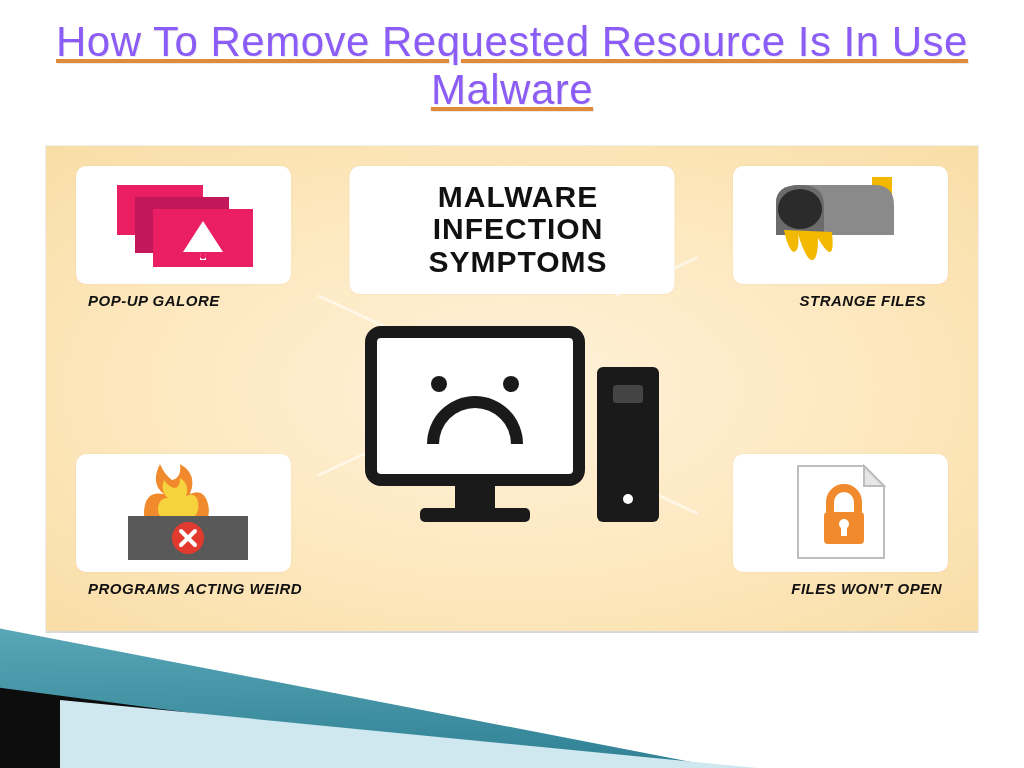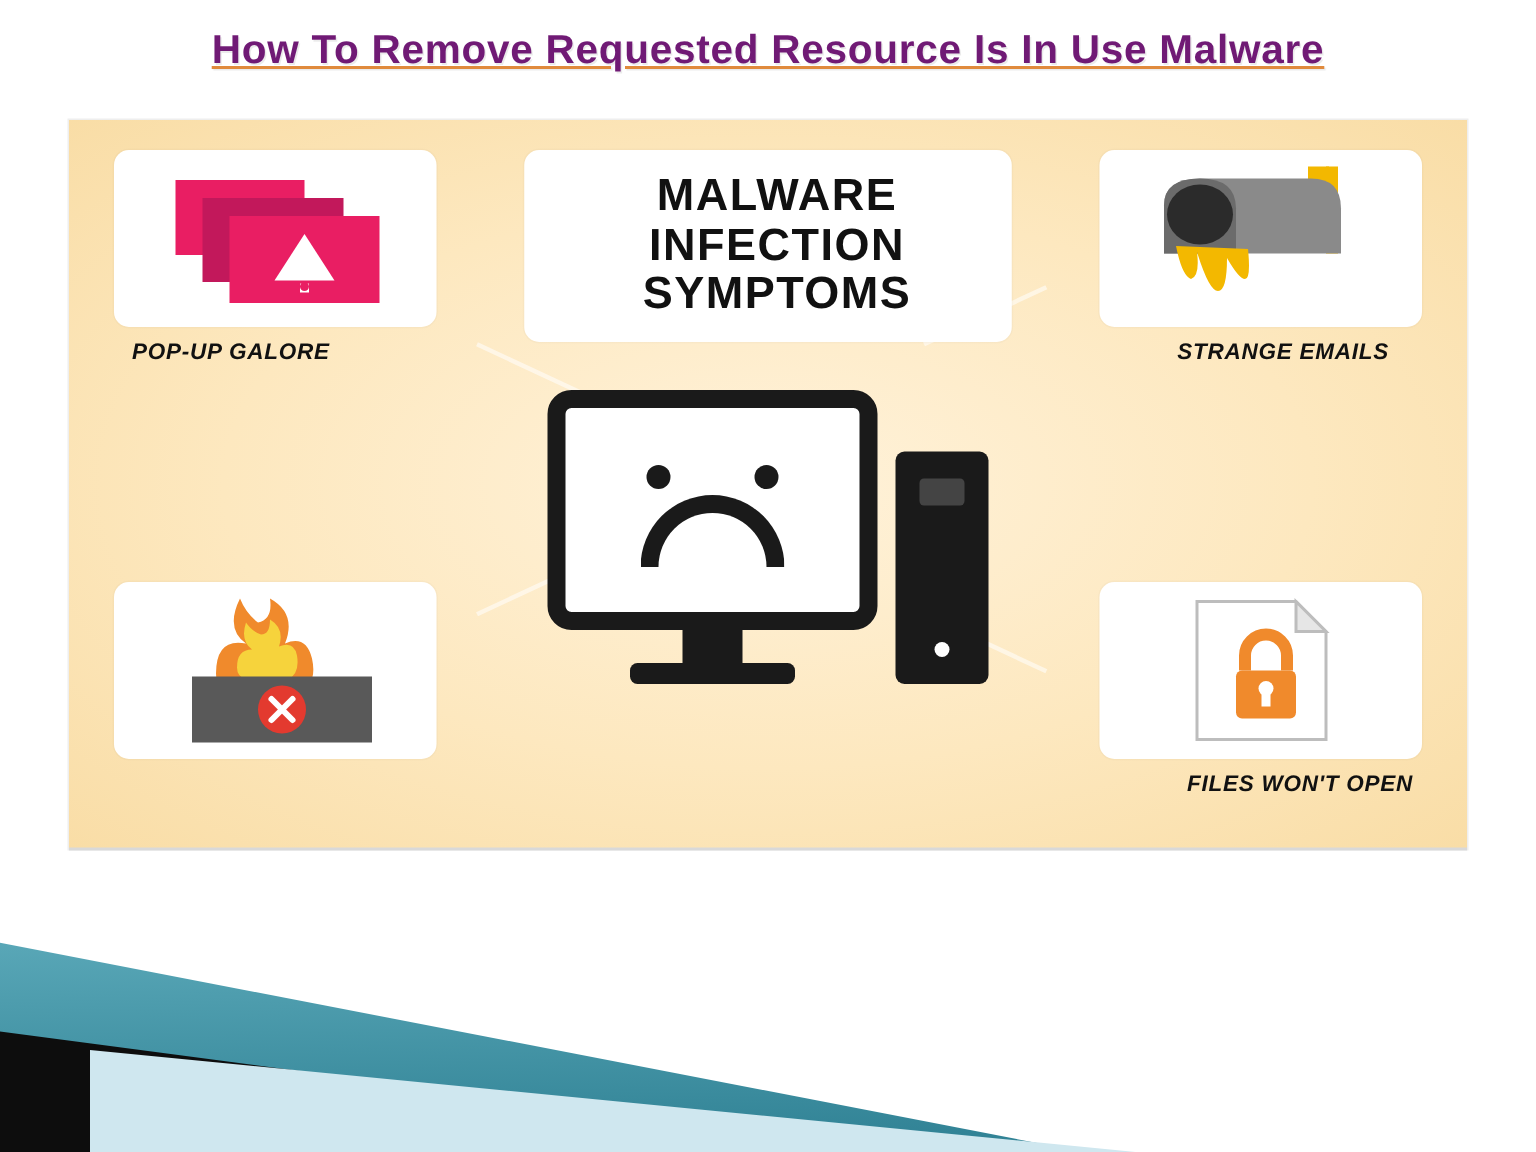--- a/index.html
+++ b/index.html
@@ -9,23 +9,23 @@
     background: #ffffff;
     font-family: Arial, Helvetica, sans-serif;
     position: relative;
     overflow: hidden;
   }
   .title {
     text-align: center;
     padding: 18px 40px 10px 40px;
   }
   .title h1 {
-    font-size: 27px;
-    font-weight: 700;
-    color: #701a75;
+    font-size: 42px;
+    font-weight: 400;
+    color: #8b5cf6;
     text-decoration: underline;
     text-decoration-color: #e08a3c;
     line-height: 1.15;
     letter-spacing: 0.5px;
     text-shadow: 1px 1px 0 rgba(0,0,0,0.08);
   }
   .panel {
     margin: 20px 45px 0 45px;
     height: 488px;
     background: radial-gradient(ellipse at center, #fff2da 0%, #fde8bf 55%, #f9dda6 100%);
@@ -211,34 +211,35 @@
       <rect x="128" y="2" width="8" height="58" fill="#f3b800"></rect>
       <rect x="116" y="2" width="14" height="14" fill="#f3b800"></rect>
 
       <path d="M20 28 Q20 10 44 10 L118 10 Q138 10 138 30 L138 60 L20 60 Z" fill="#8a8a8a"></path>
       <path d="M20 28 Q20 10 44 10 Q68 10 68 30 L68 60 L20 60 Z" fill="#6b6b6b"></path>
       <ellipse cx="44" cy="34" rx="22" ry="20" fill="#2b2b2b"></ellipse>
 
       <path d="M28 55 q4 20 10 22 q6 -2 4 -18 q8 26 14 26 q6 0 6 -22 q8 14 12 14 q4 0 2 -20" fill="#f3b800"></path>
     </svg>
   </div>
-  <div class="label tr">STRANGE EMAILS</div>
+  <div class="label tr">STRANGE FILES</div>
 
   <div class="card bl">
     <svg width="160" height="105" viewBox="0 0 160 105">
 
       <path d="M56 4 q-10 20 4 30 q-20 -4 -20 20 q0 10 10 14 l44 0 q14 -6 10 -24 q-4 -16 -18 -10 q8 -20 -10 -30 q2 14 -8 16 q-8 -6 -12 -16" fill="#f08a2c"></path>
       <path d="M60 20 q-4 12 4 18 q-10 0 -10 12 q0 6 6 8 l28 0 q8 -4 6 -16 q-2 -10 -12 -6 q4 -12 -6 -18 q0 10 -6 10 q-6 -2 -10 -8" fill="#f6d33c"></path>
 
       <rect x="24" y="56" width="120" height="44" fill="#595959"></rect>
       <circle cx="84" cy="78" r="16" fill="#e33a2f"></circle>
       <line x1="77" y1="71" x2="91" y2="85" stroke="#fff" stroke-width="4" stroke-linecap="round"></line>
       <line x1="91" y1="71" x2="77" y2="85" stroke="#fff" stroke-width="4" stroke-linecap="round"></line>
     </svg>
   </div>
+  <div class="label bl">PROGRAMS ACTING WEIRD</div>
 
   <div class="card br">
     <svg width="130" height="105" viewBox="0 0 130 105">
       <path d="M22 6 L88 6 L108 26 L108 98 L22 98 Z" fill="#ffffff" stroke="#bdbdbd" stroke-width="2"></path>
       <path d="M88 6 L88 26 L108 26 Z" fill="#e6e6e6" stroke="#bdbdbd" stroke-width="2"></path>
 
       <rect x="48" y="52" width="40" height="32" rx="4" fill="#f08a2c"></rect>
       <path d="M54 52 v-10 a14 14 0 0 1 28 0 v10" fill="none" stroke="#f08a2c" stroke-width="8"></path>
       <circle cx="68" cy="64" r="5" fill="#ffffff"></circle>
       <rect x="65" y="66" width="6" height="10" fill="#ffffff"></rect>

